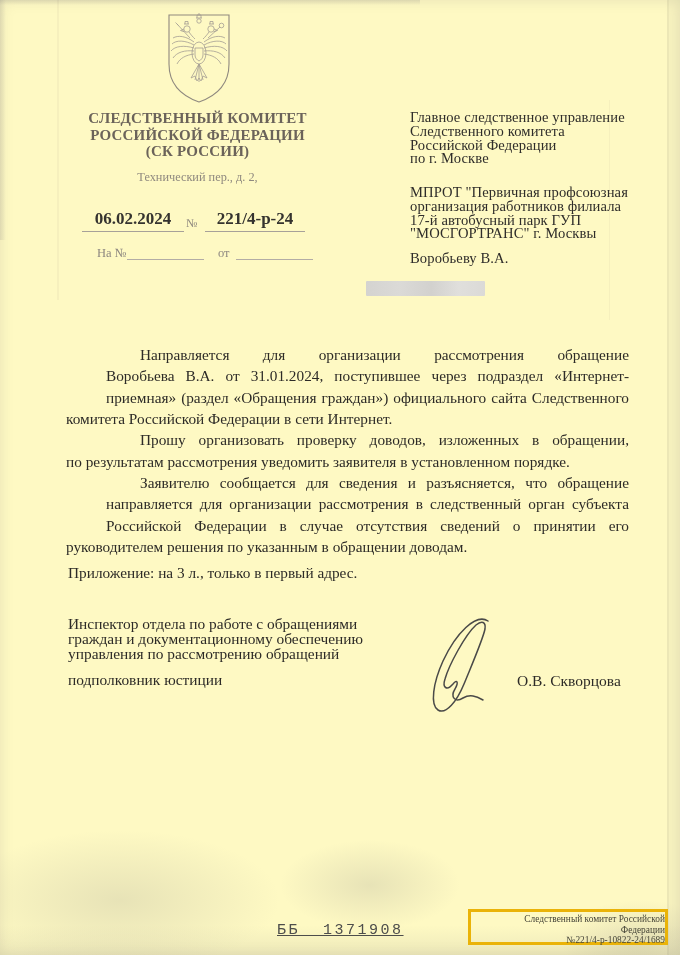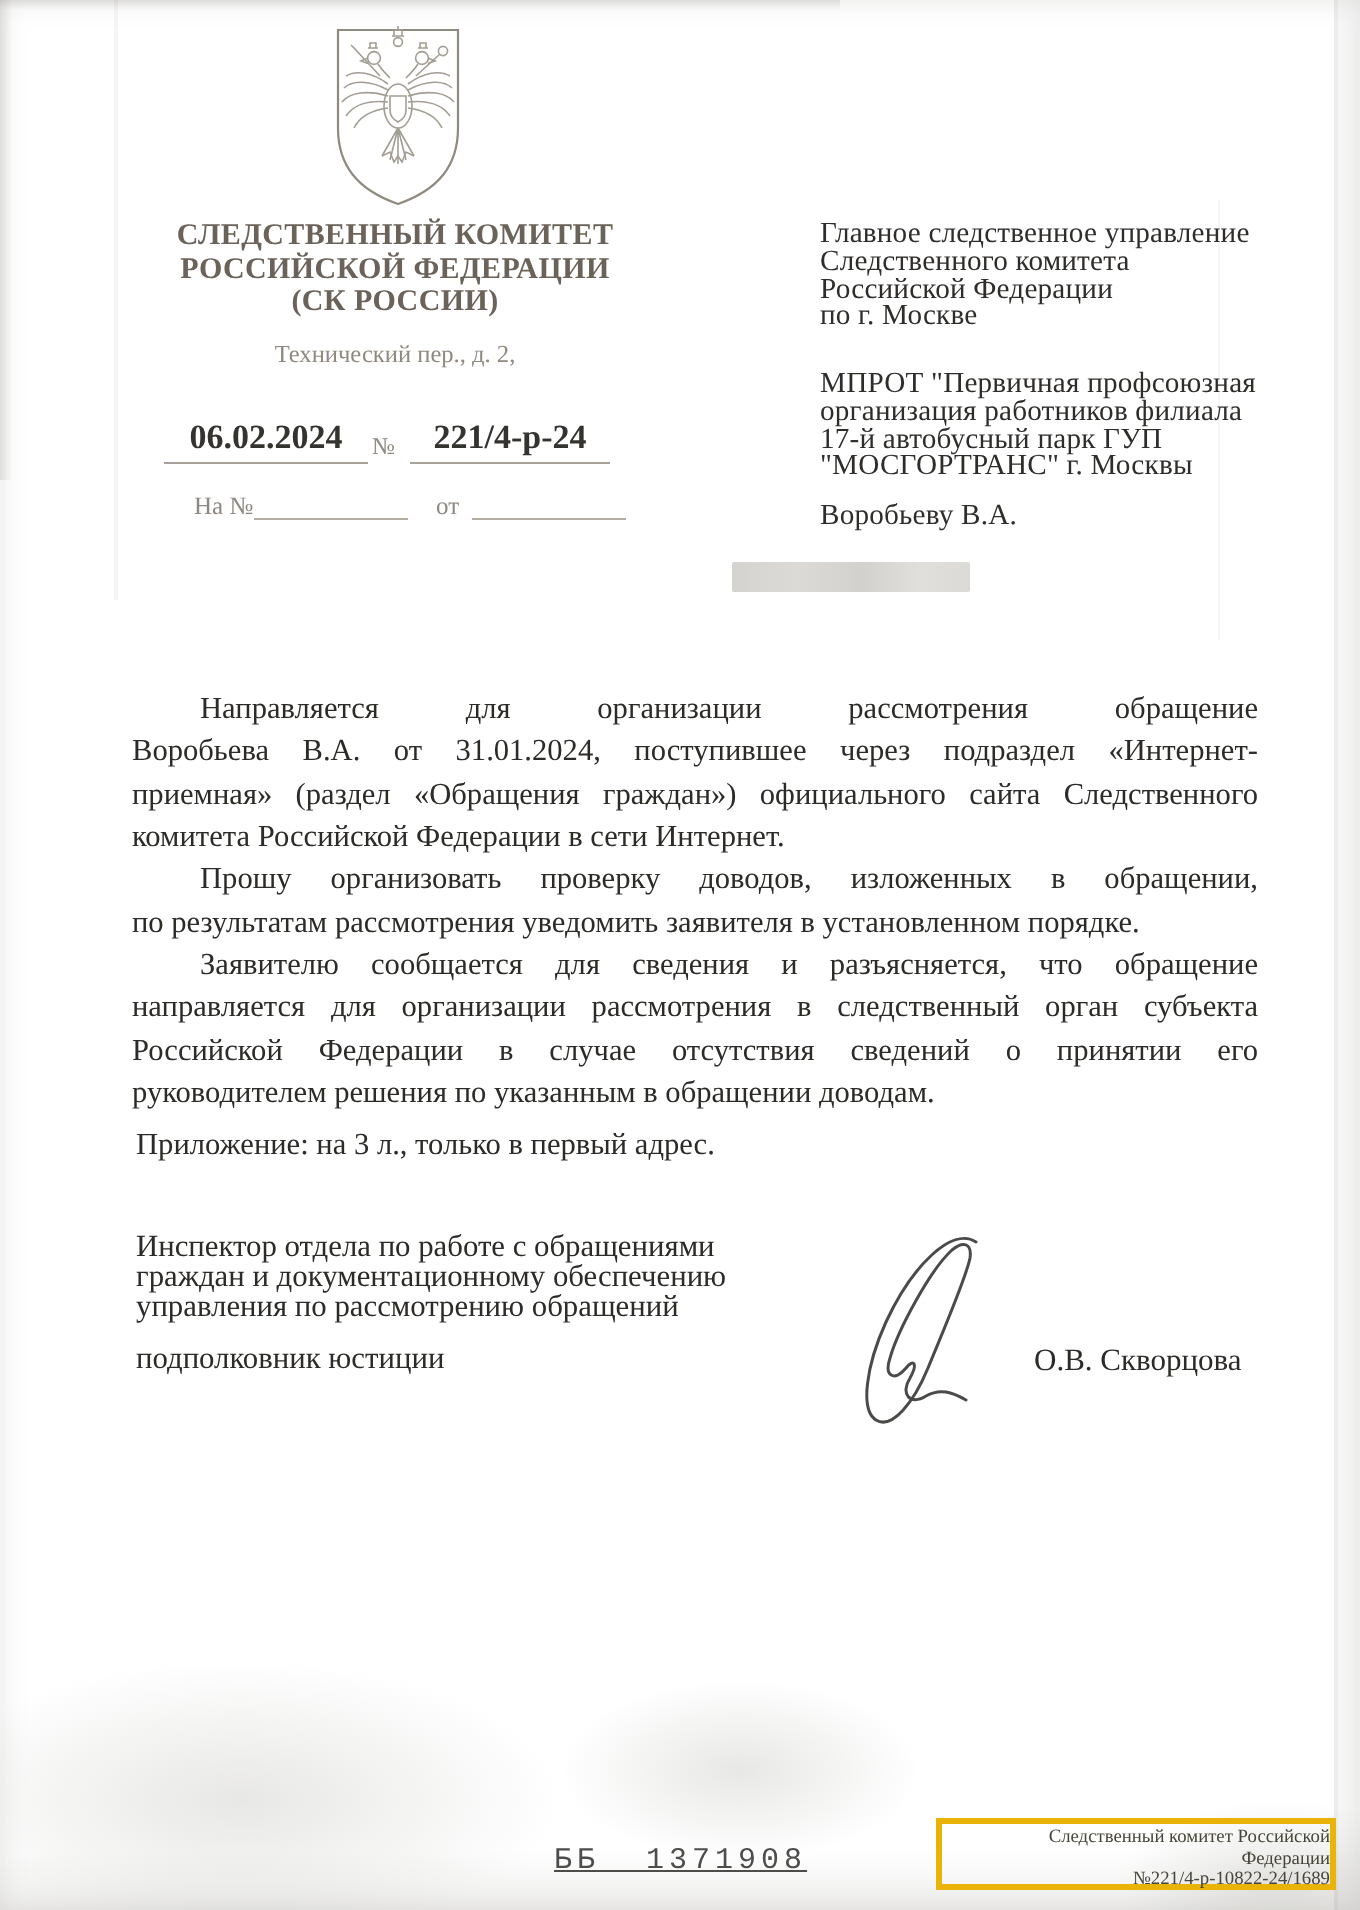--- a/index.html
+++ b/index.html
@@ -1,20 +1,20 @@
 <!DOCTYPE html>
 <html lang="ru"><head>
 <meta charset="utf-8">
 <style>
   html,body{margin:0;padding:0;background:#e9e9e7;}
   .page{
     position:relative;
     width:680px;height:955px;
     margin:0 auto;
-    background:#ffffff;
+    background:#fef9c3;
     overflow:hidden;
     font-family:"Liberation Serif", serif;
     color:#33312d;
     box-shadow:inset 0 0 14px rgba(120,118,112,.18);
   }
   
   .artifact{position:absolute;pointer-events:none;}
   .edge-top{left:0;top:0;width:420px;height:5px;background:linear-gradient(180deg,rgba(140,138,132,.22),rgba(140,138,132,0));}
   .edge-left{left:0;top:0;width:6px;height:240px;background:linear-gradient(90deg,rgba(140,138,132,.20),rgba(140,138,132,0));}
   .fold-left{left:57px;top:0;width:2px;height:300px;background:rgba(90,88,82,.05);}
@@ -53,21 +53,21 @@
   .addr-1{top:111px;}
   .addr-2{top:186px;}
   .addr-person{top:252px;}
   .redaction{position:absolute;left:366px;top:281px;width:119px;height:15px;
     background:linear-gradient(90deg,#d4d3d0 0%,#dbdad7 28%,#d2d1ce 55%,#e0dfdc 78%,#dbdad7 100%);
     border-radius:1px;}
 
   
   .body-text{position:absolute;left:66px;top:344px;width:563px;
     font-size:15.3px;line-height:21.35px;color:#2d2b27;}
-  .jline{text-align:justify;text-align-last:justify;}
+  .jline{text-align:justify;text-align-last:justify;margin-left:40px;}
   .jend{text-align:left;}
   .indent{text-indent:34px;}
   .attachment{position:absolute;left:68px;top:564px;font-size:15.3px;color:#2d2b27;}
 
   
   .signer-title{position:absolute;left:68px;top:616px;width:330px;
     font-size:15.4px;line-height:15px;color:#2d2b27;}
   .signer-rank{position:absolute;left:68px;top:671px;font-size:15.4px;color:#2d2b27;}
   .signature{position:absolute;left:424px;top:611px;width:88px;height:114px;}
   .signer-name{position:absolute;left:517px;top:672px;font-size:15.5px;color:#2d2b27;}

